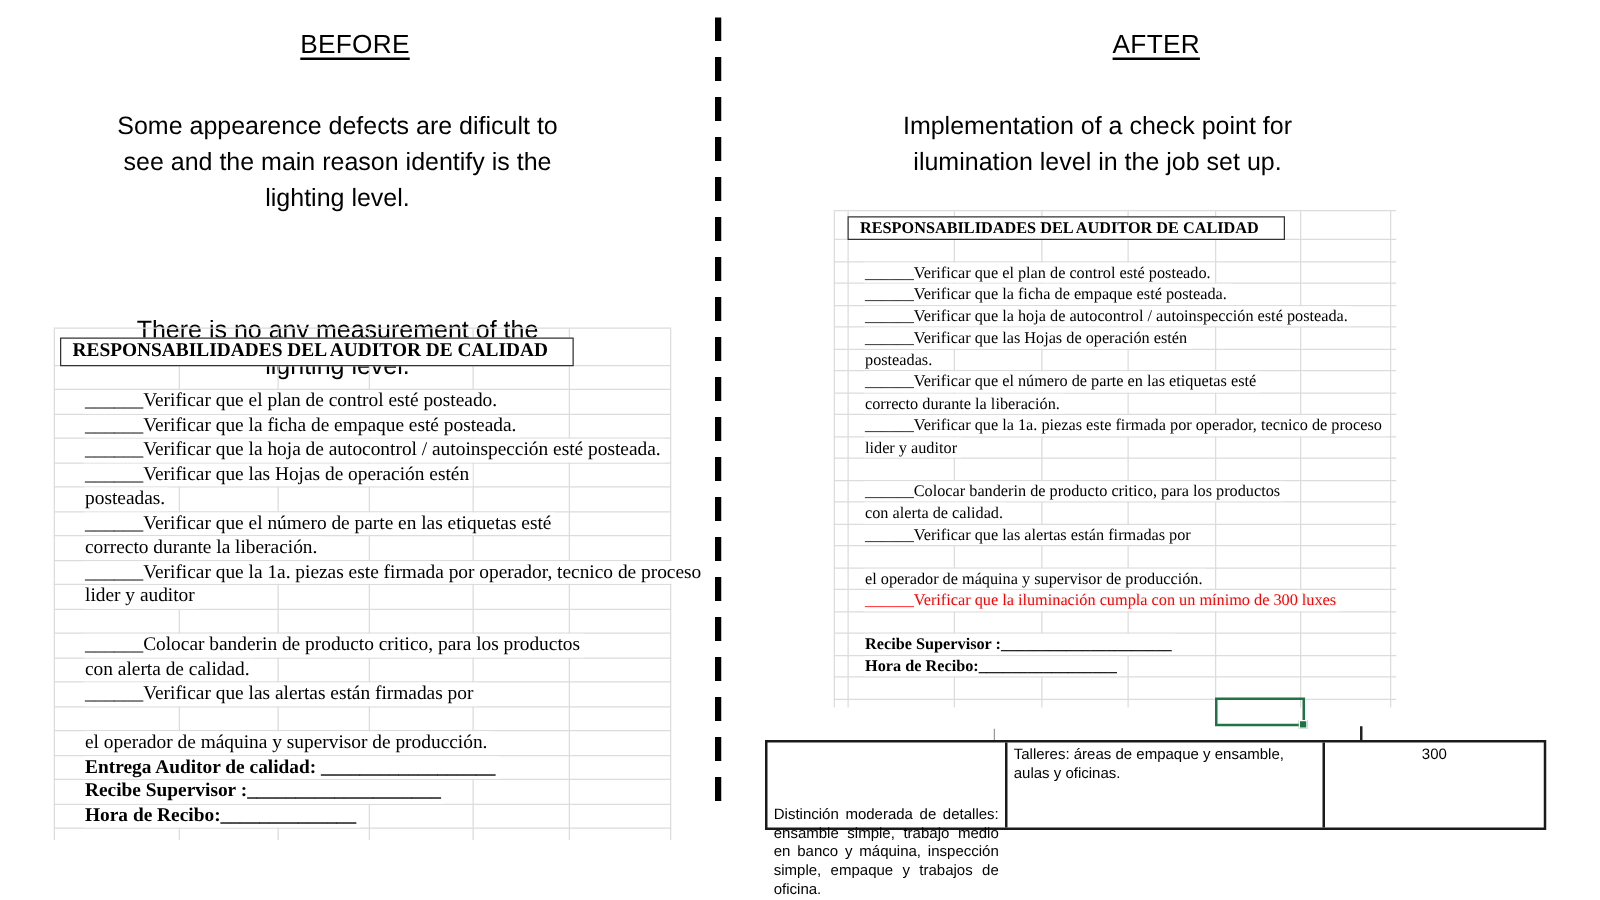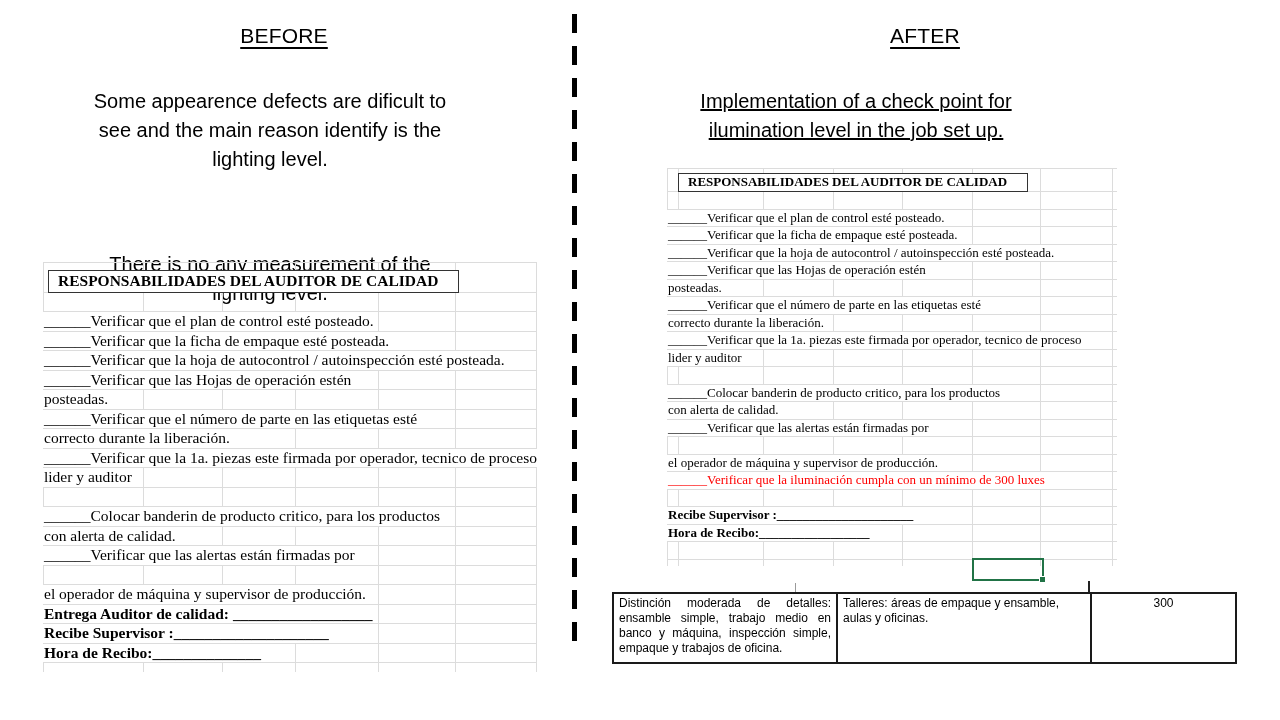--- a/index.html
+++ b/index.html
@@ -8,30 +8,30 @@
 
   
   .heading{position:absolute;top:24px;font-size:21px;line-height:24px;text-align:center;
            text-decoration:underline;text-underline-offset:4px;letter-spacing:.2px;}
   .heading.before{left:16px;width:536px;}
   .heading.after{left:657px;width:536px;}
   .para{position:absolute;font-size:20px;line-height:29px;text-align:center;
         white-space:pre-line;margin:0;}
   .para.b1{top:87px;left:30px;width:480px;}
   .para.b2{top:202px;left:30px;width:480px;margin-top:48px;}
-  .para.a1{top:87px;left:616px;width:480px;text-decoration:underline;}
+  .para.a1{top:87px;left:638px;width:480px;}
 
   
   .divider{position:absolute;left:572px;top:14px;width:5px;height:628px;
            background:repeating-linear-gradient(to bottom,#000 0 19px,transparent 19px 32px);}
 
   
   .xl{position:absolute;border-top:1px solid #dcdcdc;font-family:"Liberation Serif",serif;}
   .xl .vline{position:absolute;top:0;bottom:0;width:1px;background:#dcdcdc;z-index:0;}
-  .xl .row{position:relative;border-bottom:1px solid #dcdcdc;white-space:nowrap;z-index:1;}
+  .xl .row{position:relative;border-bottom:1px solid #dcdcdc;white-space:nowrap;z-index:1;padding-left:24px;}
   .xl .row span{display:inline-block;background:#fff;padding:0 3px 0 1px;}
   .xl .row.partial{border-bottom:none;}
   .xl .row.hdr span{position:absolute;top:-1px;display:flex;align-items:center;
                     border:1px solid #333;background:#fff;font-weight:bold;
                     padding:0 0 0 9px;box-sizing:border-box;z-index:2;}
   .xl .b{font-weight:bold;}
   .xl .red{color:#ff0000;}
 
   .xl.before-xl{left:43px;top:262px;width:494px;font-size:15.5px;}
   .xl.before-xl .row{height:18.5px;line-height:18.5px;}
@@ -51,21 +51,21 @@
   .selcell{position:absolute;left:305px;top:389px;width:68px;height:19px;
            border:2px solid #217346;background:transparent;z-index:3;}
   .selcell::after{content:"";position:absolute;right:-4px;bottom:-4px;width:5px;height:5px;
                   background:#217346;border:1px solid #fff;}
 
   
   .luxtable{position:absolute;left:612px;top:592px;width:625px;height:72px;display:flex;
             border:2px solid #1a1a1a;box-sizing:border-box;background:#fff;
             font-size:12px;line-height:15px;}
   .luxtable .cell{padding:2px 5px;box-sizing:border-box;}
-  .luxtable .c1{width:222px;text-align:justify;}
+  .luxtable .c1{width:190px;text-align:justify;margin-top:48px;}
   .luxtable .c2{width:254px;border-left:2px solid #1a1a1a;white-space:pre-line;}
   .luxtable .c3{flex:1;border-left:2px solid #1a1a1a;text-align:center;}
 
   .tick{position:absolute;width:1px;background:#9a9a9a;}
   .tick.dark{width:2px;background:#222;}
 </style>
 </head>
 <body>
 
 <div class="slide">

